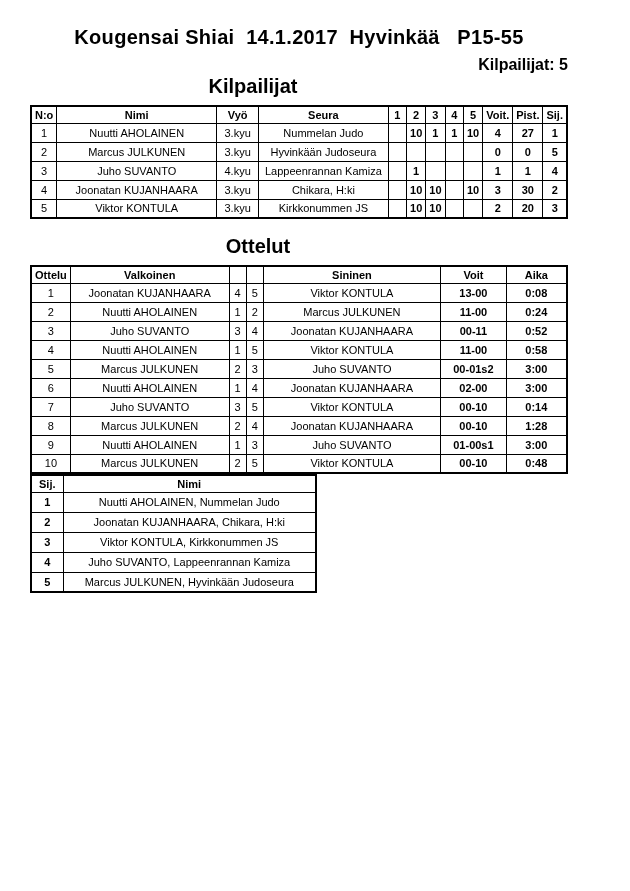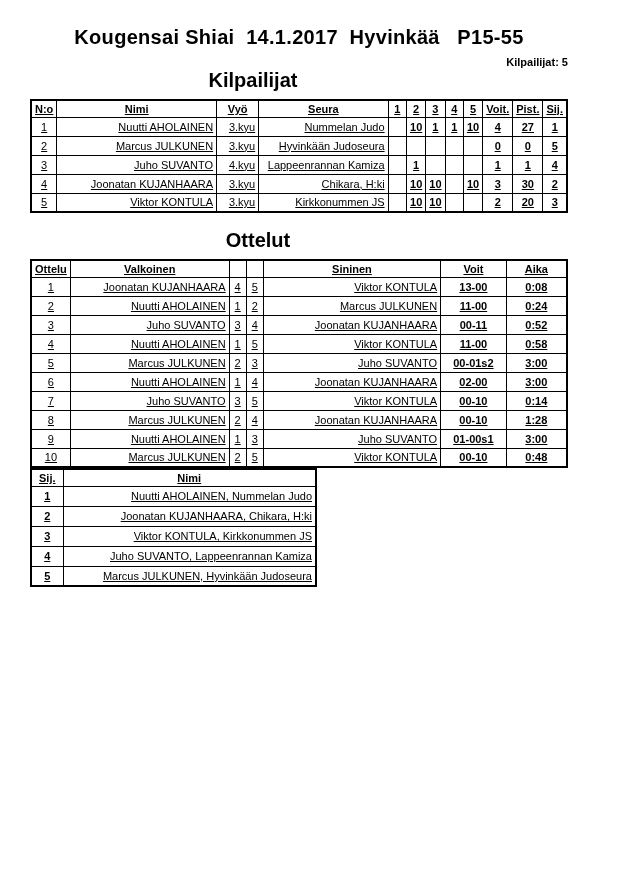--- a/index.html
+++ b/index.html
@@ -13,52 +13,51 @@
 
   .title {
     text-align: center;
     font-size: 20px;
     font-weight: bold;
     white-space: pre;
     letter-spacing: 0.3px;
   }
   .count {
     text-align: right;
-    font-size: 11px;
+    font-size: 16px;
     font-weight: bold;
     margin-top: 7px;
   }
 
   .sec-heading {
     font-size: 20px;
     font-weight: bold;
     text-align: center;
     white-space: pre;
   }
   .k-head { width: 446px; margin: 1px 0 7px 0; }
   .o-head { width: 456px; margin: 16px 0 7px 0; }
   .t-head { width: 320px; margin: 23px 0 7px 0; }
 
   table {
     border-collapse: collapse;
     table-layout: fixed;
     border: 2px solid #000;
-    text-decoration: underline;
   }
   th, td {
     border: 1px solid #000;
     font-size: 11px;
     height: 19px;
     vertical-align: middle;
     padding: 0 3px;
     overflow: hidden;
     white-space: nowrap;
   }
   th { font-weight: bold; text-align: center; height: 17px; }
-  td.left { text-align: right; margin-top: 20px; }
+  td.left { text-align: center; margin-top: 20px; }
   td.ctr  { text-align: center; }
   td.b    { font-weight: bold; }
   .tulokset td { height: 20px; }
 </style>
 </head>
 <body>
 
 <div class="page">
 
   <div class="title">Kougensai Shiai  14.1.2017  Hyvinkää   P15-55</div>

